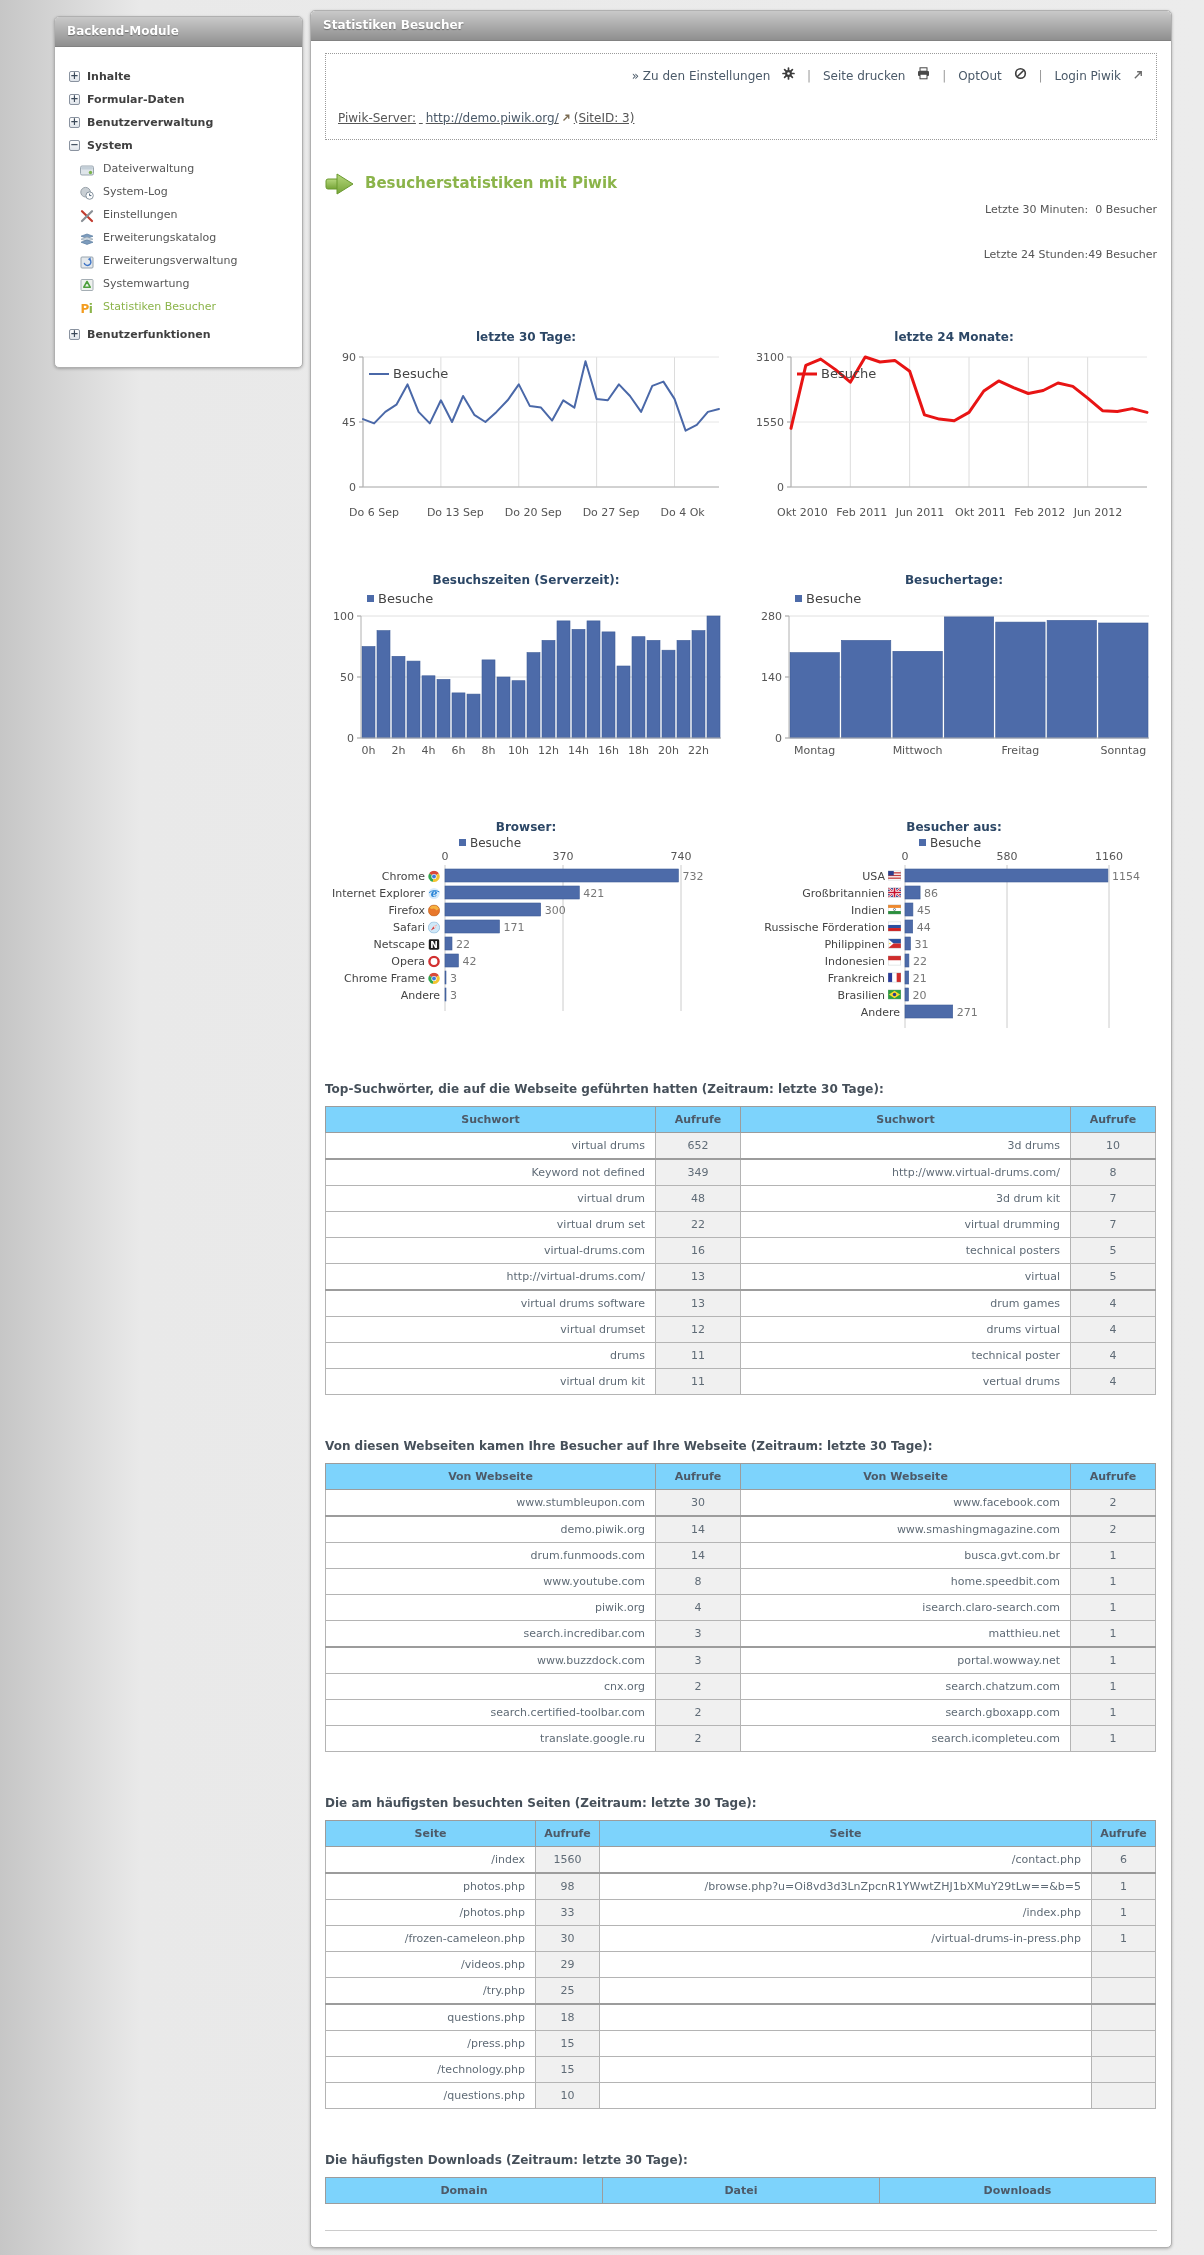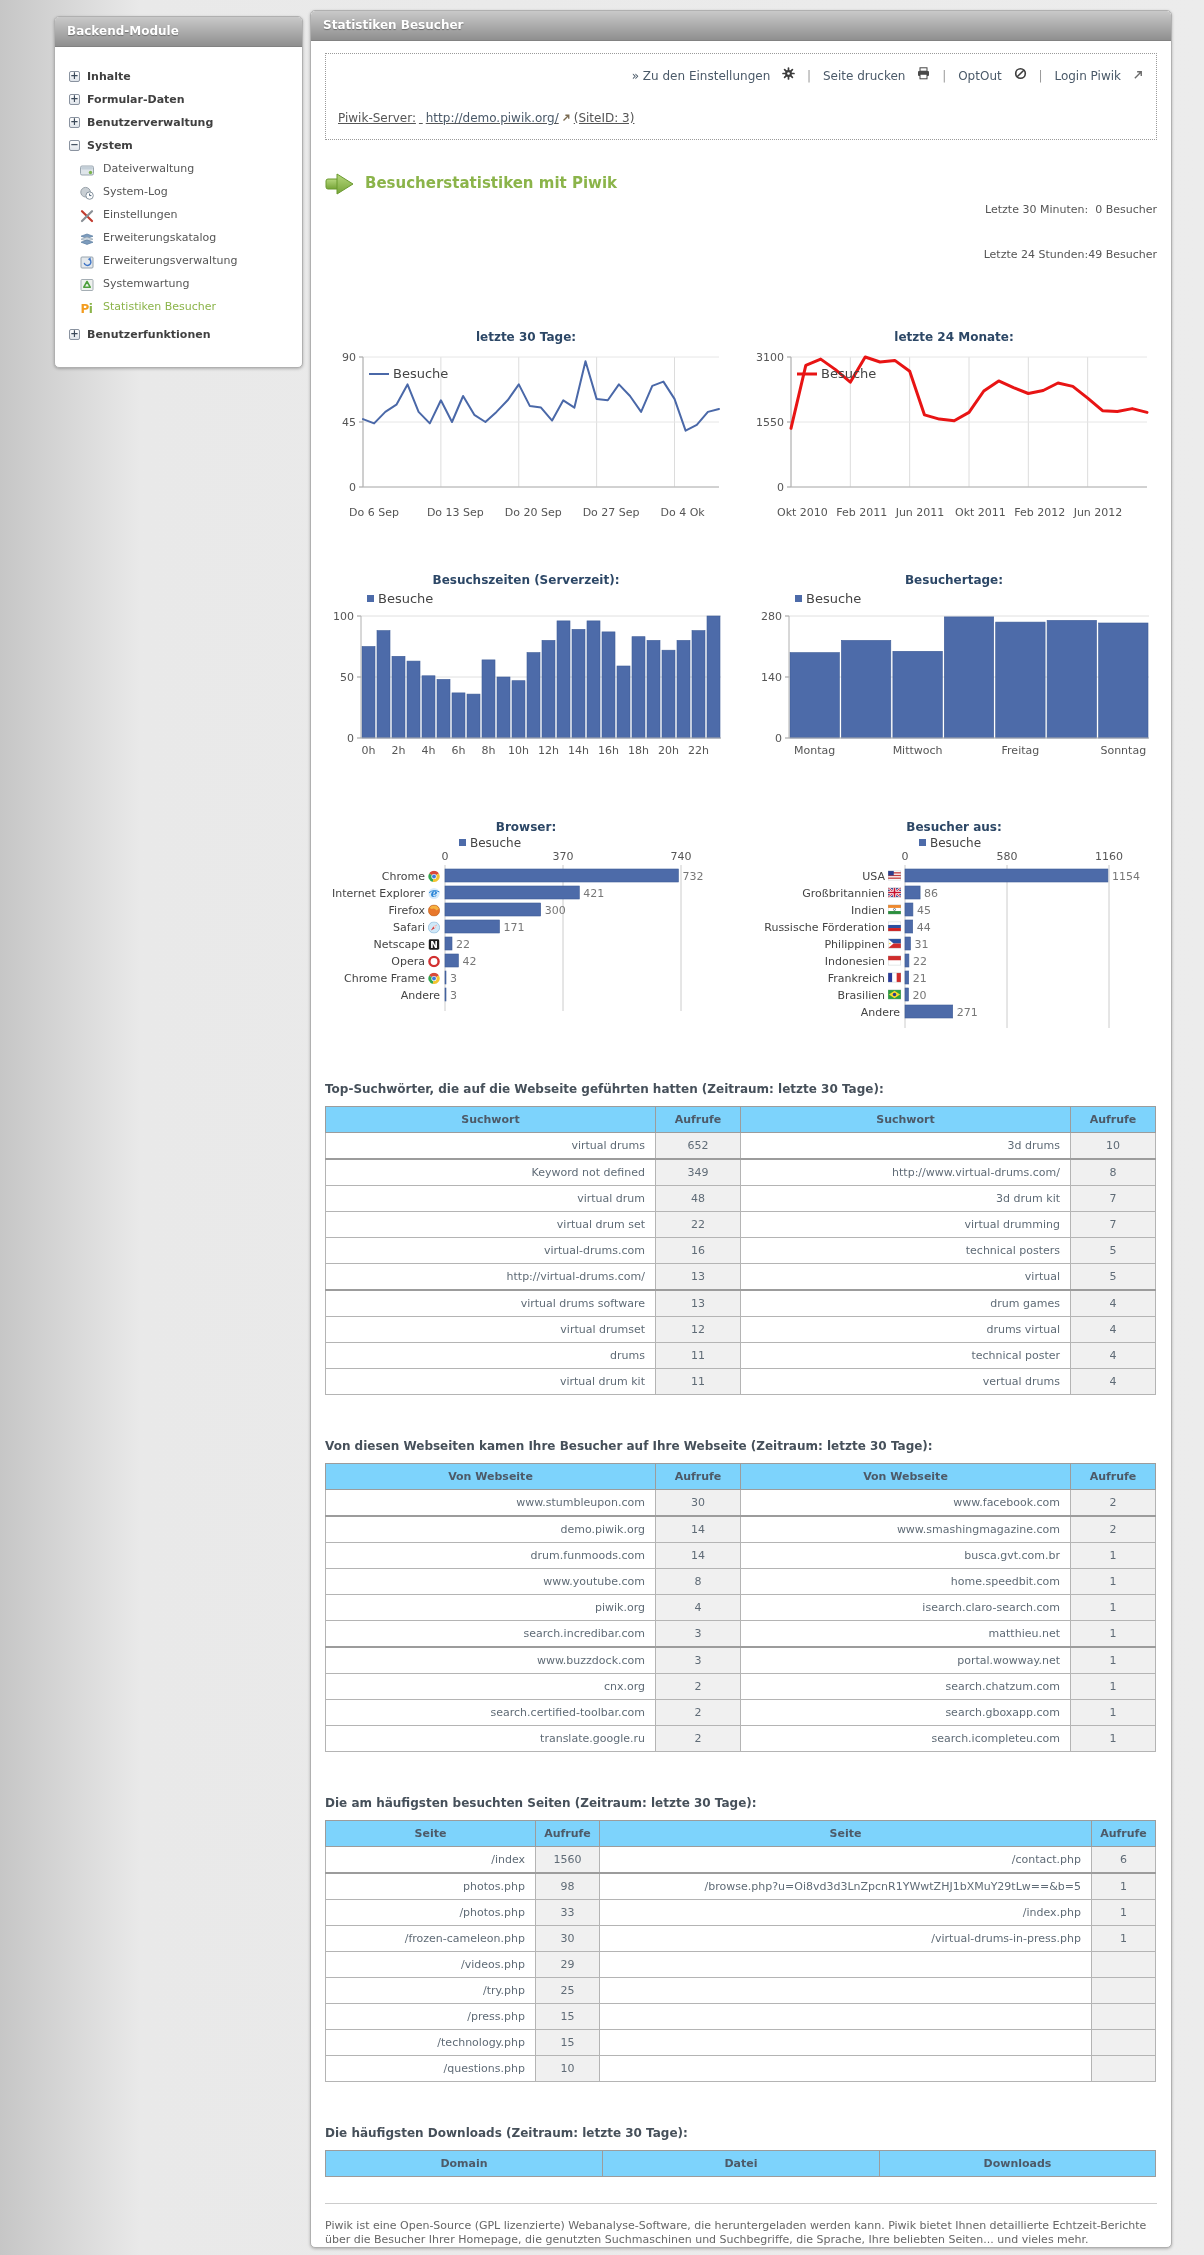--- a/index.html
+++ b/index.html
@@ -756,20 +756,26 @@
               <td class="value">29</td>
               <td class="label"></td>
               <td class="value"></td>
             </tr>
             <tr>
               <td class="label">/try.php</td>
               <td class="value">25</td>
               <td class="label"></td>
               <td class="value"></td>
             </tr>
+            <tr class="grp">
+              <td class="label">questions.php</td>
+              <td class="value">18</td>
+              <td class="label"></td>
+              <td class="value"></td>
+            </tr>
             <tr>
               <td class="label">/press.php</td>
               <td class="value">15</td>
               <td class="label"></td>
               <td class="value"></td>
             </tr>
             <tr>
               <td class="label">/technology.php</td>
               <td class="value">15</td>
               <td class="label"></td>

